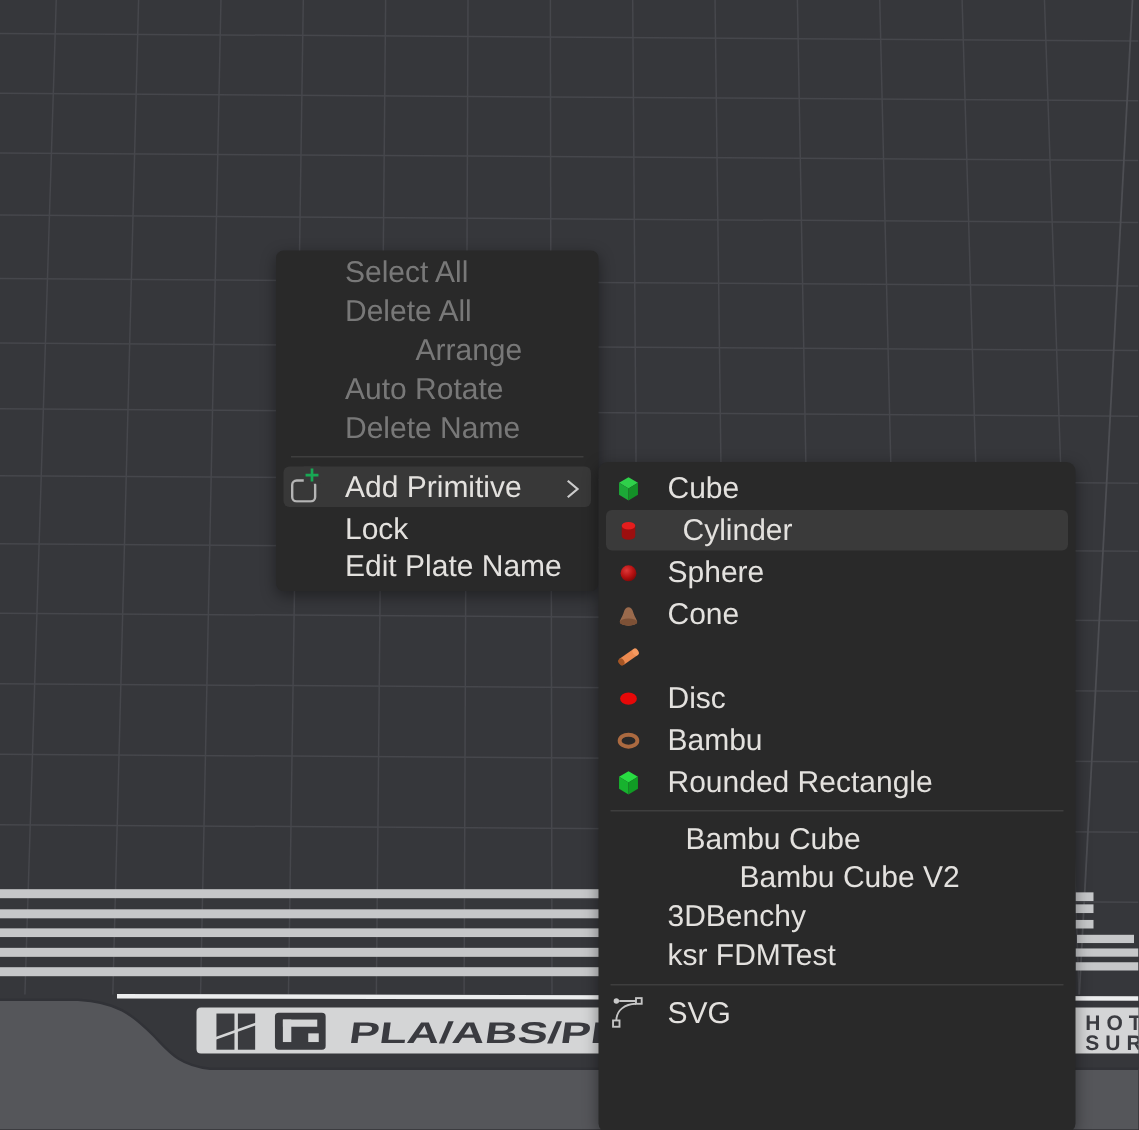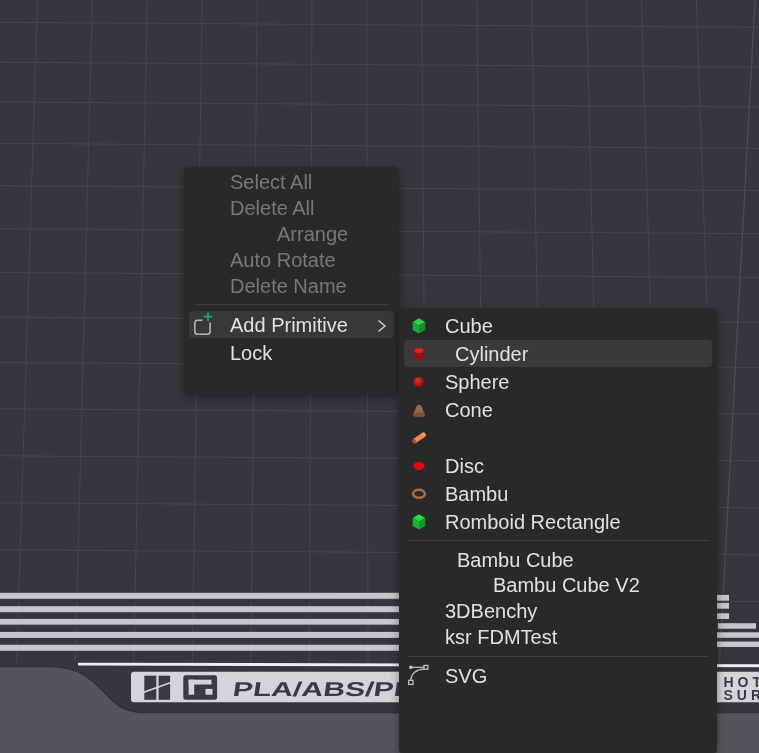--- a/index.html
+++ b/index.html
@@ -96,20 +96,21 @@
 <svg class="ic" style="left:10px;top:142px;" width="20" height="26" viewBox="0 0 20 26">
 <rect x="0.8" y="11.3" width="15.3" height="14" rx="3" stroke="#b5b5b5" stroke-width="1.6" fill="none"></rect>
 <rect x="8.5" y="2" width="11" height="11.5" fill="#383838"></rect>
 <path d="M14,3.4 V12 M9.7,7.7 H18.3" stroke="#18a854" stroke-width="1.8" fill="none"></path>
 </svg>
 <div class="mi" style="left:46.5px;top:145.3px;">Add Primitive</div>
 <svg class="ic" style="left:193px;top:152.5px;" width="10" height="14" viewBox="0 0 10 14">
 <path d="M1.5,1.5 L8,7 L1.5,12.5" stroke="#cccccc" stroke-width="1.5" fill="none"></path>
 </svg>
 <div class="mi" style="left:46.5px;top:173.3px;">Lock</div>
+<div class="mi" style="left:46.5px;top:198.8px;">Edit Plate Name</div>
 </div>
 
 <div class="menu" style="left:399px;top:308px;width:318px;height:447px;border-radius:6px;">
 <div class="hl" style="left:5px;top:31.5px;width:308px;height:27.5px;"></div>
 <svg class="ic" style="left:11px;top:8.5px;" width="18" height="18" viewBox="0 0 18 18">
 <polygon points="9,1.2 15.3,4.9 9,8.6 2.7,4.9" fill="#2fd04a"></polygon>
 <polygon points="2.7,4.9 9,8.6 9,16.6 2.7,12.9" fill="#1ca837"></polygon>
 <polygon points="15.3,4.9 9,8.6 9,16.6 15.3,12.9" fill="#149027"></polygon>
 </svg>
 <div class="mi" style="left:46px;top:4.5px;">Cube</div>
@@ -147,21 +148,21 @@
 <div class="mi" style="left:46px;top:144.8px;">Disc</div>
 <svg class="ic" style="left:11px;top:176.9px;" width="18" height="18" viewBox="0 0 18 18">
 <ellipse cx="9" cy="8.8" rx="5.9" ry="4.0" stroke="#ab6a40" stroke-width="2.6" fill="none"></ellipse>
 </svg>
 <div class="mi" style="left:46px;top:172.9px;">Bambu</div>
 <svg class="ic" style="left:11px;top:204.5px;" width="18" height="18" viewBox="0 0 18 18">
 <polygon points="9,1.2 15.3,4.9 9,8.6 2.7,4.9" fill="#28dc42"></polygon>
 <polygon points="2.7,4.9 9,8.6 9,16.6 2.7,12.9" fill="#17b22e"></polygon>
 <polygon points="15.3,4.9 9,8.6 9,16.6 15.3,12.9" fill="#109b24"></polygon>
 </svg>
-<div class="mi" style="left:46px;top:200.5px;">Romboid Rectangle</div>
+<div class="mi" style="left:46px;top:200.5px;">Rounded Rectangle</div>
 <div class="sep" style="left:8px;right:8px;top:231.8px;"></div>
 <div class="mi" style="left:46px;top:238.5px;margin-left:12px;">Bambu Cube</div>
 <div class="mi" style="left:46px;top:264.4px;margin-left:48px;">Bambu Cube V2</div>
 <div class="mi" style="left:46px;top:290.1px;">3DBenchy</div>
 <div class="mi" style="left:46px;top:316.1px;text-align:right;">ksr FDMTest</div>
 <div class="sep" style="left:8px;right:8px;top:347.6px;"></div>
 <svg class="ic" style="left:8px;top:355.6px;" width="24" height="24" viewBox="0 0 24 24">
 <g stroke="#c5c5c5" stroke-width="1.25" fill="none">
 <rect x="1.7" y="16.3" width="4.3" height="4.2"></rect>
 <rect x="17" y="1.4" width="3.8" height="3.8"></rect>

